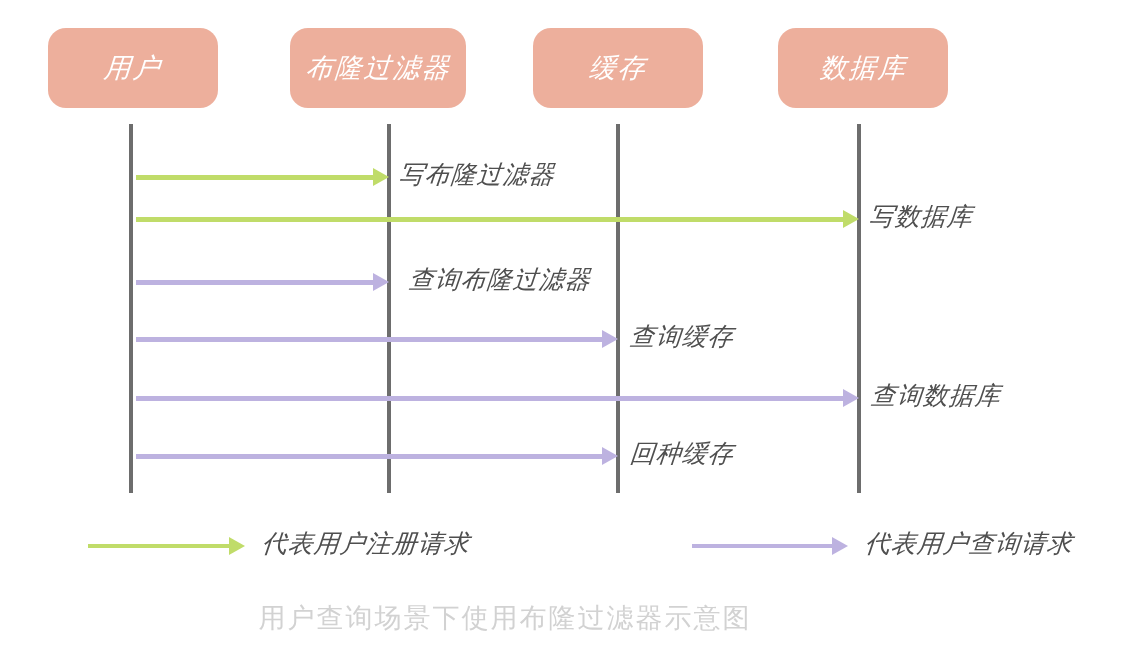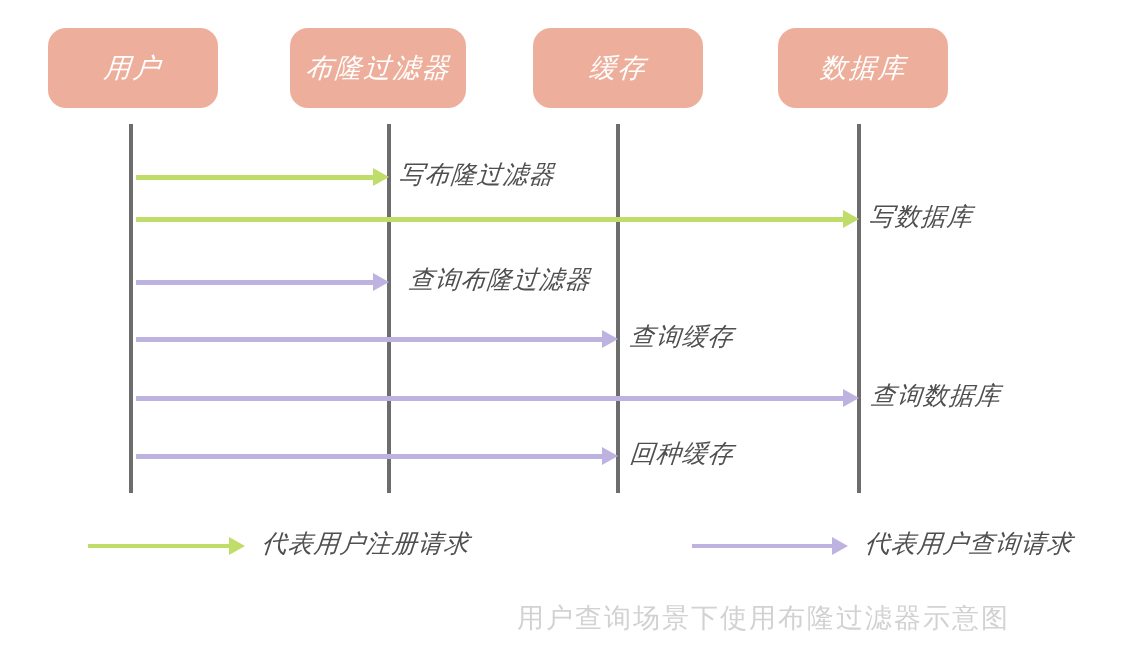--- a/index.html
+++ b/index.html
@@ -90,21 +90,21 @@
     white-space: nowrap;
     transform: skewX(-5deg);
   }
 
   
   #caption {
     position: absolute;
     left: 0;
     top: 600px;
     width: 1010px;
-    text-align: right;
+    text-align: center;
     color: #d2d2d2;
     font-family: "DejaVu Sans", sans-serif;
     font-size: 27px;
     letter-spacing: 2px;
   }
 </style>
 </head>
 <body>
 
 <div id="canvas" style="background: rgb(255, 255, 255);">

